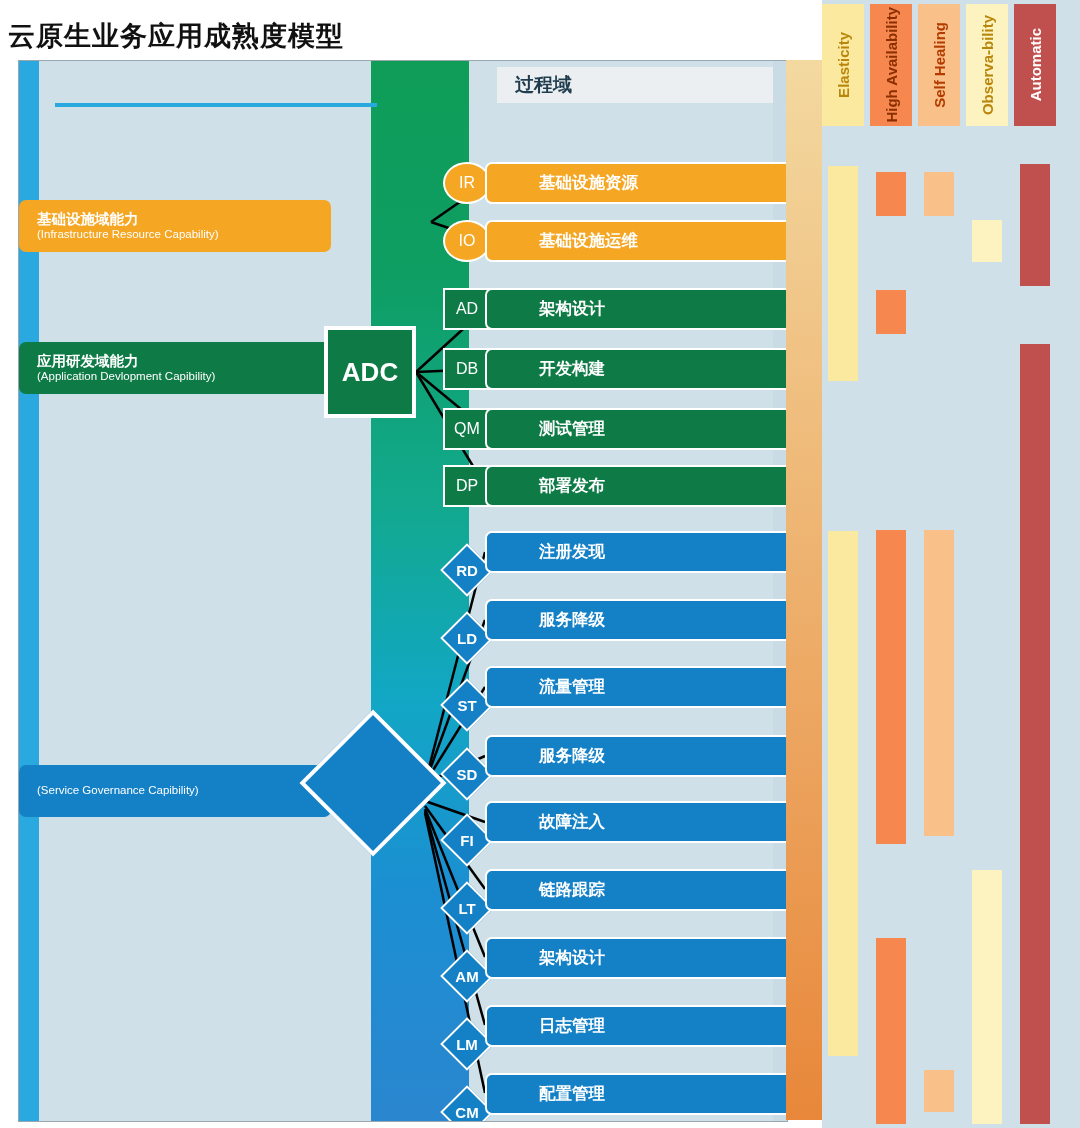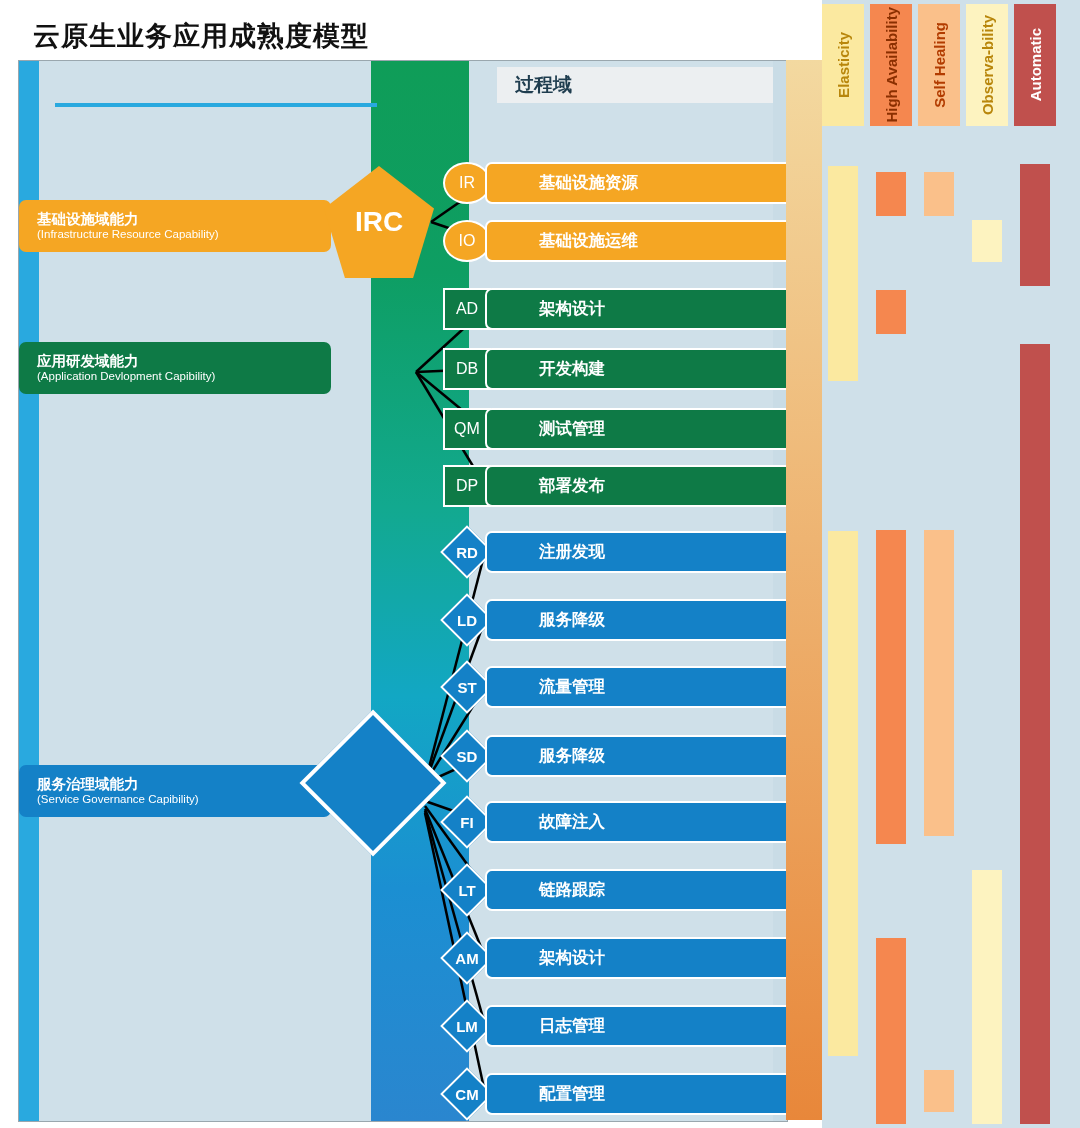--- a/index.html
+++ b/index.html
@@ -4,21 +4,21 @@
 <style>
   html,body{margin:0;padding:0;}
   body{
     width:1080px;height:1128px;
     background:#ffffff;
     font-family:"Liberation Sans","DejaVu Sans",sans-serif;
     position:relative;overflow:hidden;
   }
   #title{
     position:absolute;left:8px;top:18px;
-    font-size:27px;font-weight:bold;color:#111;letter-spacing:1px;margin-left:25px;
+    font-size:27px;font-weight:bold;color:#111;letter-spacing:1px;
   }
   
   #frame{
     position:absolute;left:18px;top:60px;width:768px;height:1060px;
     border:1px solid #9aa7ae;
     background:linear-gradient(90deg,
        #e7f0ea 0px,#e7f0ea 2px,
        #29a9df 2px,#29a9df 20px,
        #cfe0e9 20px,#cfe0e9 350px,
        #cfe0e9 350px);
@@ -96,21 +96,21 @@
     border:2px solid #fff;
   }
   .code-box{
     position:absolute;left:0;top:0;width:48px;height:42px;
     display:flex;align-items:center;justify-content:center;
     color:#fff;font-size:16px;font-weight:normal;border:2px solid #fff;box-sizing:border-box;
   }
   .code-circle{border-radius:50%;}
   .code-square{border-radius:0;text-align:right;}
   .code-diamond-wrap{
-    position:absolute;left:0;top:0;width:48px;height:42px;
+    position:absolute;left:0;top:18px;width:48px;height:42px;
   }
   .code-diamond{
     position:absolute;left:5px;top:2px;width:38px;height:38px;
     border:2px solid #fff;box-sizing:border-box;transform:rotate(45deg);
   }
   .code-diamond-txt{
     position:absolute;left:0;top:0;width:48px;height:42px;
     display:flex;align-items:center;justify-content:center;
     color:#fff;font-size:15px;font-weight:bold;
   }
@@ -179,26 +179,25 @@
 
   <div class="cap-pill" id="cap-irc">
     <div class="cn">基础设施域能力</div>
     <div class="en">(Infrastructure Resource Capability)</div>
   </div>
   <div class="cap-pill" id="cap-adc">
     <div class="cn">应用研发域能力</div>
     <div class="en">(Application Devlopment Capibility)</div>
   </div>
   <div class="cap-pill" id="cap-sgc">
-    <div class="cn">服务治理域能力</div>
     <div class="en">(Service Governance Capibility)</div>
   </div>
 
   <div id="shape-irc-ring"></div>
-  <div id="shape-irc">IRC</div>
+  <div id="shape-adc">ADC</div>
   <div id="shape-sgc"></div>
 
   <div class="proc-row" id="row-0" style="left:424px;top:101px;">
     <div class="code-box code-circle orange">IR</div>
     <div class="proc-bar orange">基础设施资源</div>
   </div>
   <div class="proc-row" id="row-1" style="left:424px;top:159px;">
     <div class="code-box code-circle orange">IO</div>
     <div class="proc-bar orange">基础设施运维</div>
   </div>

